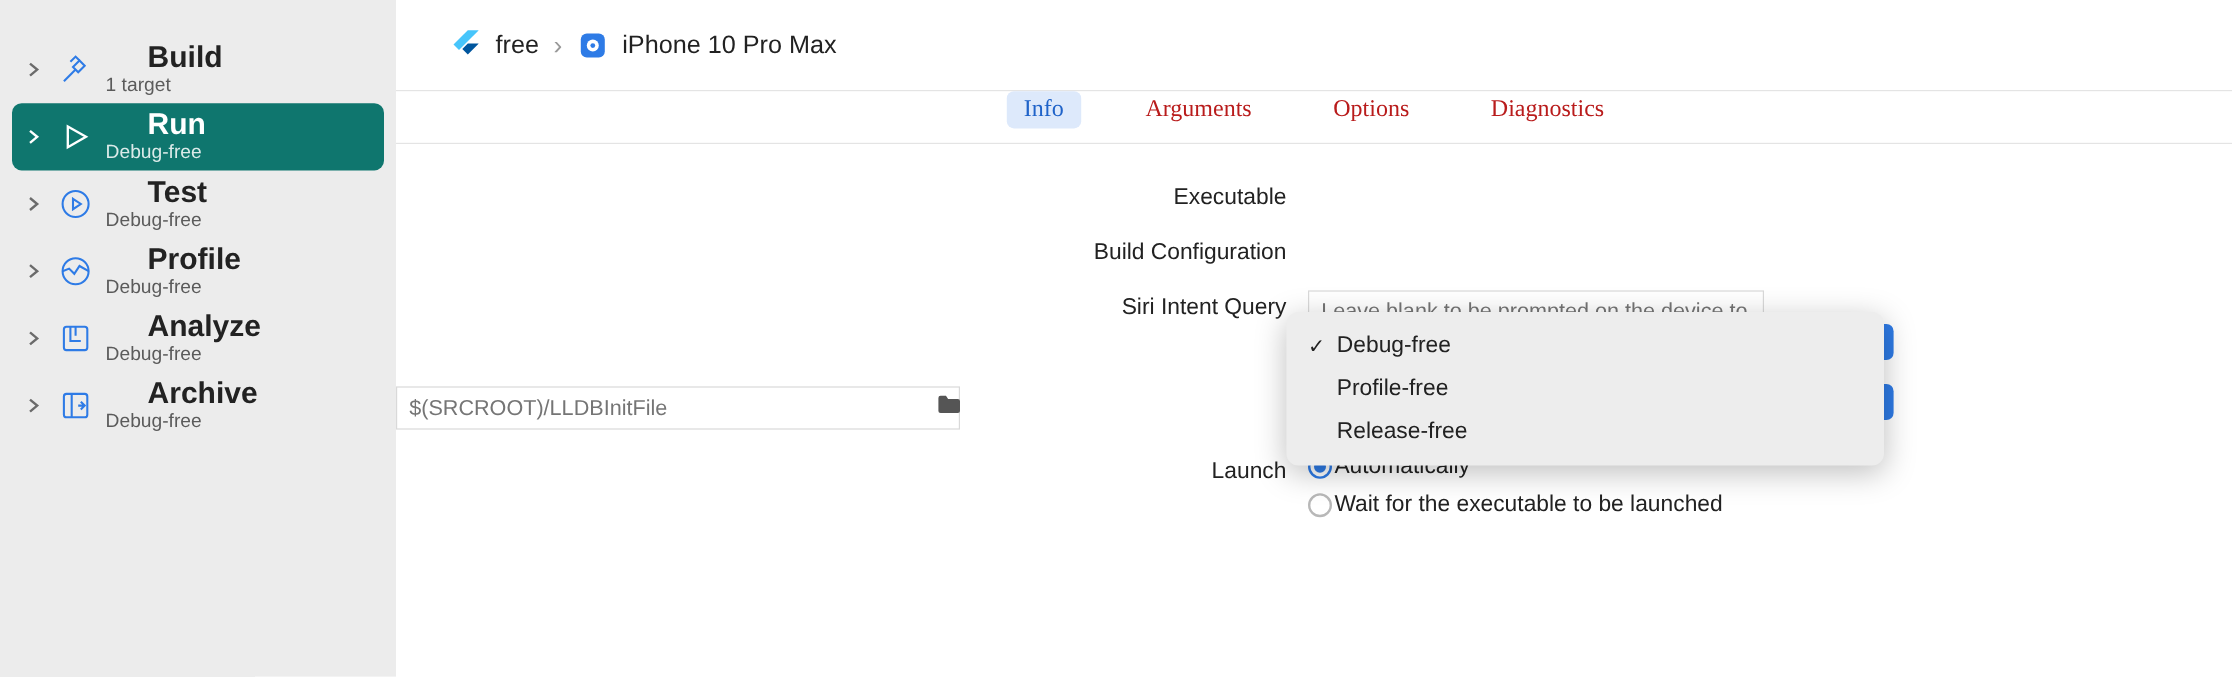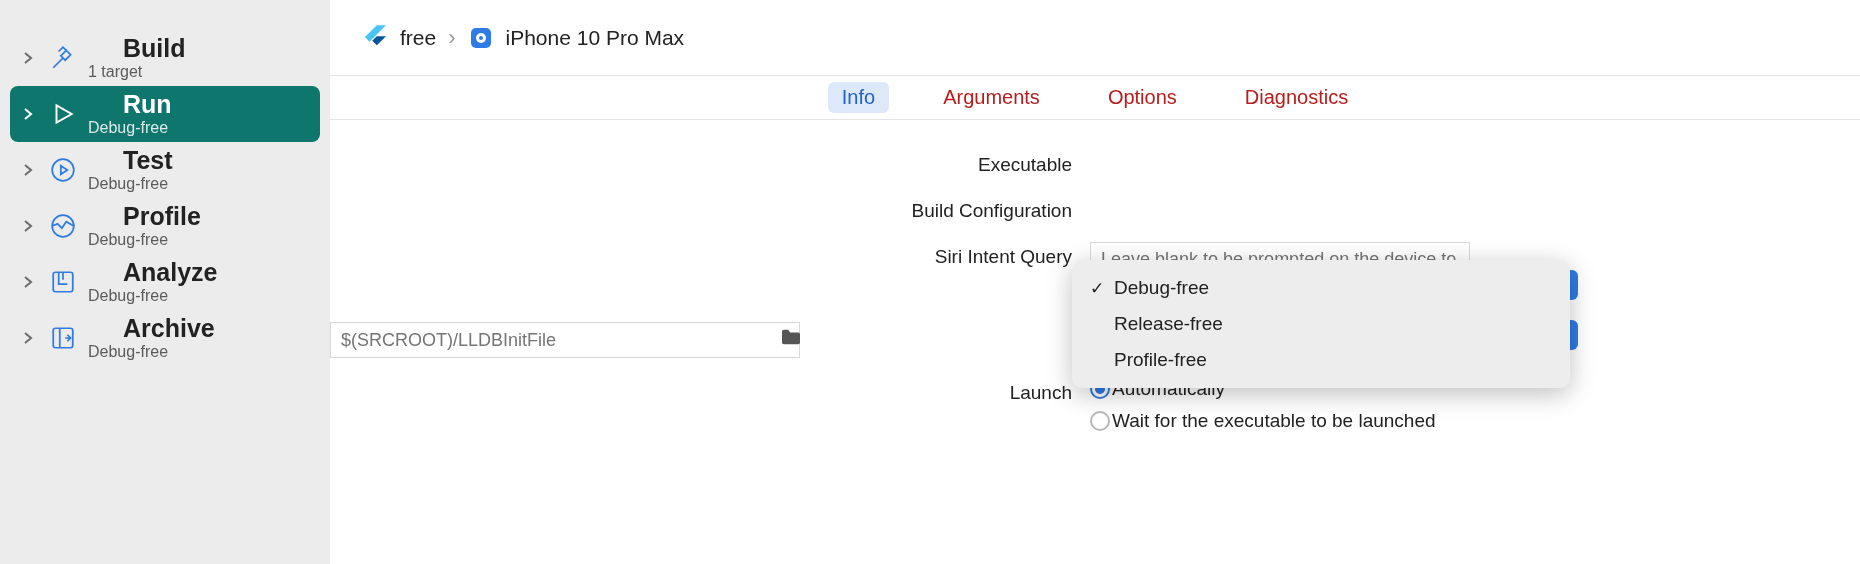--- a/index.html
+++ b/index.html
@@ -14,25 +14,25 @@
   .sb-item.selected .chev { color:#fff; }
   .sb-icon { width:30px; height:30px; display:flex; align-items:center; justify-content:center; color:#2E7BE6;}
   .sb-item.selected .sb-icon { color:#fff; }
   .sb-text { display:flex; flex-direction:column; line-height:1.15; }
   .sb-title { font-weight:700; font-size:25px;margin-left:35px; }
   .sb-sub { font-size:16px; color:#5b5b5b; }
   .sb-item.selected .sb-sub { color:rgba(255,255,255,0.85); }
 
   
   .main { flex:1; display:flex; flex-direction:column; min-width:0; }
-  .crumbs { height:76px; border-bottom:1px solid #E4E4E4; display:flex; align-items:center; padding:0 32px; gap:12px; }
+  .crumbs { height:76px; border-bottom:1px solid #E4E4E4; display:flex; align-items:center; padding:0 45px; gap:12px; }
   .crumb-text { font-size:21px; color:#222; }
   .crumb-sep { font-size:22px; color:#999; }
   .crumb-icon { width:26px; height:26px; display:flex; align-items:center; justify-content:center;}
-  .tabs { height:44px; border-bottom:1px solid #E4E4E4; display:flex; align-items:center; justify-content:center; gap:40px; }
+  .tabs { height:44px; border-bottom:1px solid #E4E4E4; display:flex; align-items:flex-start; justify-content:center; gap:40px;font-family:Liberation Serif, serif; }
   .tab { font-size:20px; padding:4px 14px; border-radius:6px; color:#b91c1c; cursor:pointer;}
   .tab.active { background:#DDE9FB; color:#1F63C9; }
 
   .form { padding:30px 0 0 0; position:relative; }
   .row { display:flex; align-items:flex-start; margin-bottom:20px; }
   .row-label { width:760px; text-align:right; padding-right:18px; font-size:19px; color:#222; padding-top:4px;}
   .row-control { flex:1; display:flex; flex-direction:column; gap:10px; align-items:flex-start; }
   .textarea { width:380px; min-height:60px; border:1px solid #D9D9D9; padding:6px 10px; font-size:18px; color:#BDBDBD; resize:none; font-family:inherit; }
   .textinput { width:470px; height:36px; border:1px solid #D9D9D9; padding:4px 10px; font-size:18px; color:#BDBDBD; }
   .inputwrap { position:relative; width:480px; }
@@ -254,22 +254,22 @@
       </div>
     </div>
 
     <div class="popover">
       <div class="pop-item">
         <span class="pop-check">✓</span>
         <span>Debug-free</span>
       </div>
       <div class="pop-item">
         <span class="pop-check"></span>
-        <span>Release-free</span>
+        <span>Profile-free</span>
       </div>
       <div class="pop-item">
         <span class="pop-check"></span>
-        <span>Profile-free</span>
+        <span>Release-free</span>
       </div>
     </div>
 
   </div>
 </div>
 
 </body></html>

